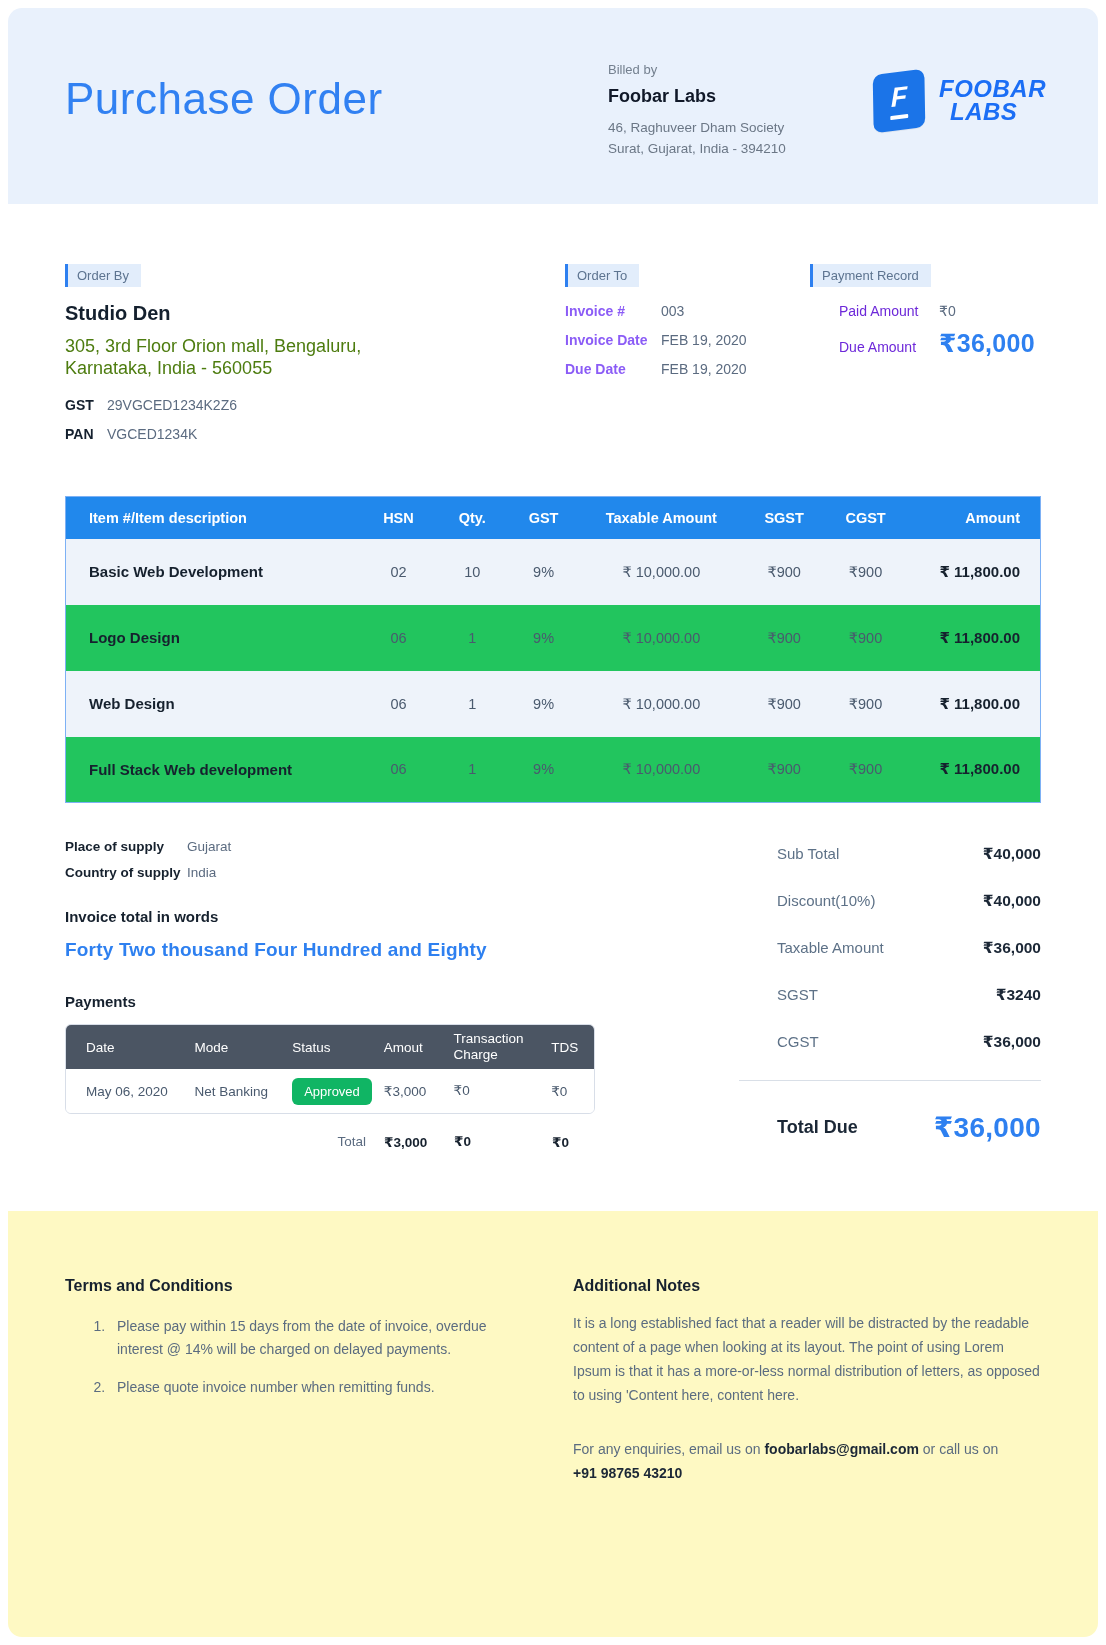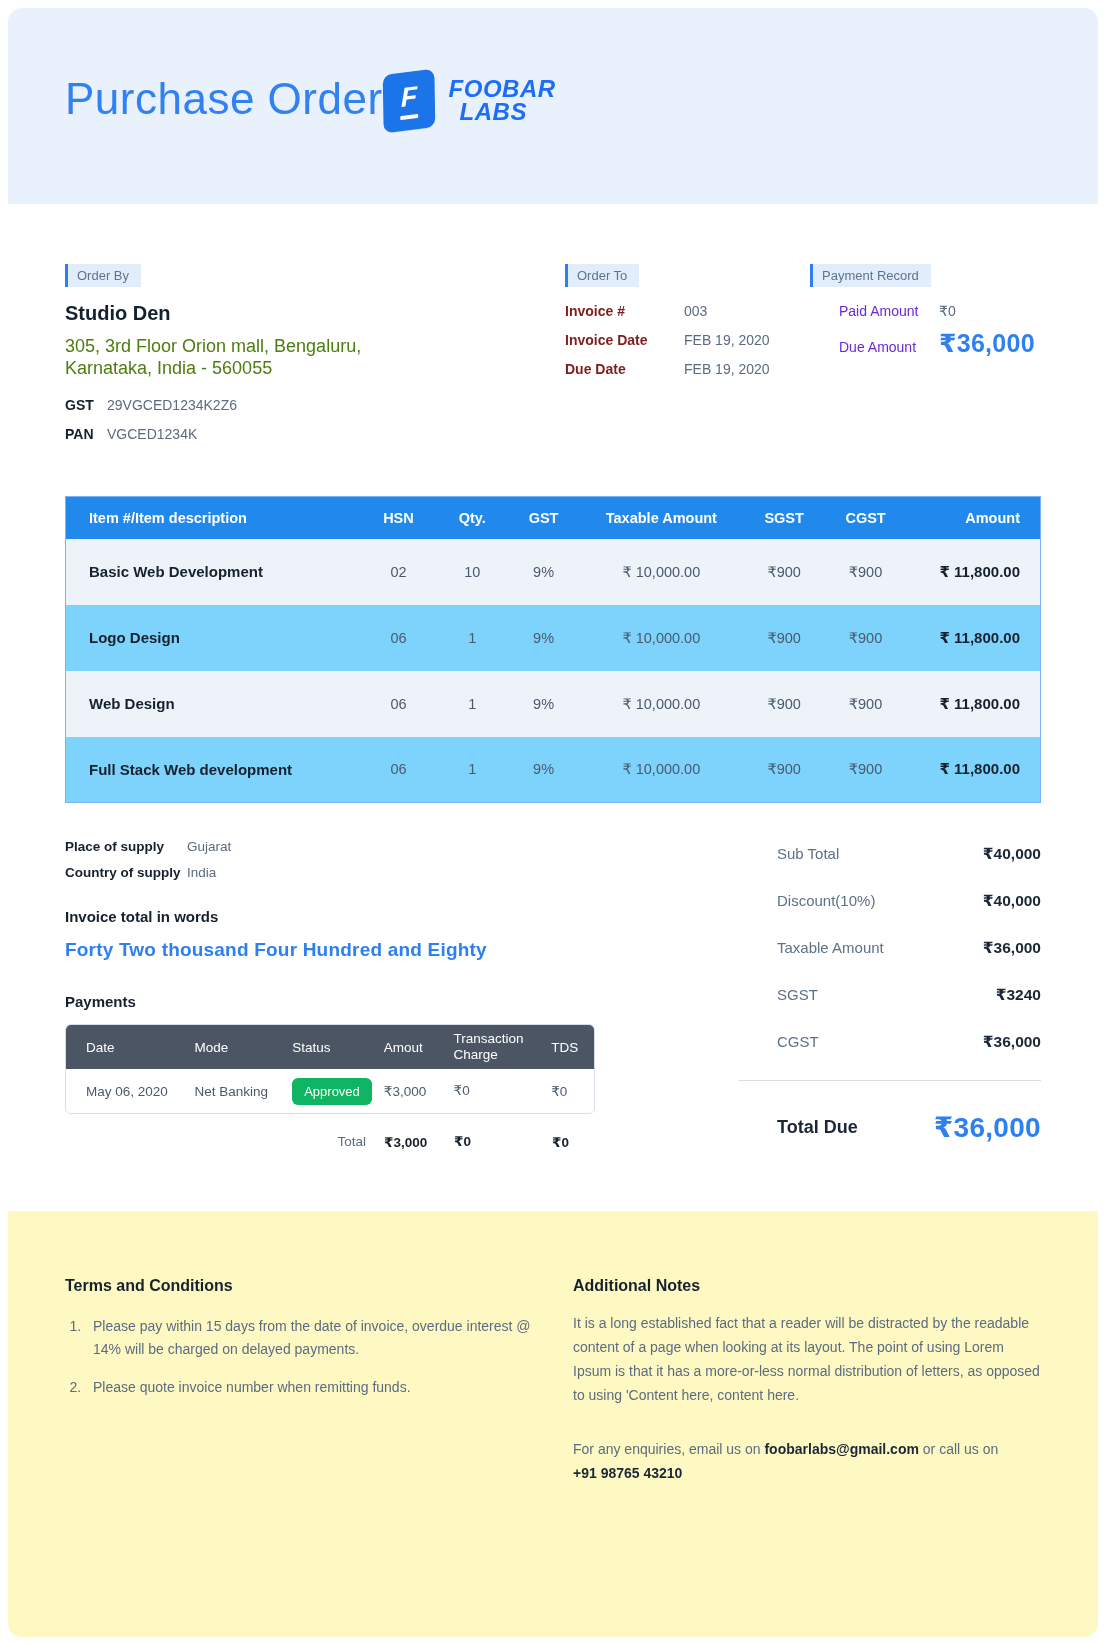--- a/index.html
+++ b/index.html
@@ -50,21 +50,21 @@
   .party-pay { flex: 1; }
 
   .by-name { font-size: 20px; font-weight: 800; color: #14202e; margin: 15px 0 10px; }
   .by-addr { font-size: 18px; color: #4d7c0f; line-height: 22px; }
   .kv-row { display: flex; margin-top: 18px; font-size: 14px; }
   .kv-row .k { font-weight: 700; color: #14202e; width: 42px; }
   .kv-row .v { color: #5b6b80; }
 
   .to-rows { margin-top: 16px; }
   .to-row { display: flex; margin-bottom: 13px; font-size: 14px; }
-  .to-row .k { font-weight: 700; color: #7f1d1d; width: 119px; }
+  .to-row .k { font-weight: 700; color: #8b5cf6; width: 96px; }
   .to-row .v { color: #5b6b80; }
 
   .pay-rows { margin-top: 16px; }
   .pay-row { display: flex; align-items: baseline; margin-bottom: 10px; font-size: 14px; }
   .pay-row .k { font-weight: 400; color: #6d28d9; width: 100px; margin-left: 29px; }
   .pay-row .v { color: #5b6b80; }
   .pay-row .v-due { color: #2e80f0; font-size: 25px; font-weight: 700; letter-spacing: 0.3px; }
 
   
   .items { margin-top: 54px; border: 1px solid #7db1f5; width: 100%; border-collapse: collapse; }
@@ -73,21 +73,21 @@
     height: 42px; padding: 0 6px; text-align: center;
   }
   .items th.c-item { text-align: left; padding-left: 23px; width: 300px; }
   .items th.c-hsn { width: 80px; } .items th.c-qty { width: 70px; } .items th.c-gst { width: 75px; }
   .items th.c-tax { width: 165px; } .items th.c-sgst { width: 85px; } .items th.c-cgst { width: 80px; }
   .items th.c-amt { width: 137px; text-align: right; padding-right: 20px; }
   .items td { height: 66px; font-size: 14.5px; color: #4a5a6e; text-align: center; padding: 0 6px; }
   .items td.c-item { text-align: left; padding-left: 23px; font-weight: 700; color: #16212e; font-size: 15px; }
   .items td.c-amt { text-align: right; padding-right: 20px; font-weight: 700; color: #16212e; font-size: 15px; }
   .items tr.odd td { background: #eef3fa; }
-  .items tr.even td { background: #7dd3fc; }
+  .items tr.even td { background: #22c55e; }
 
   
   .lower { display: flex; margin-top: 36px; }
   .lower-left { width: 560px; }
   .lower-right { width: 302px; margin-left: auto; margin-top: 6px; }
 
   .supply-row { display: flex; font-size: 13.5px; margin-bottom: 11px; }
   .supply-row .k { font-weight: 700; color: #16212e; width: 122px; }
   .supply-row .v { color: #5b6b80; }
 
@@ -120,34 +120,42 @@
   .sum-divider { border-top: 1px solid #d9dfe7; margin: 28px 0 30px; }
   .sum-total { display: flex; justify-content: space-between; align-items: center; padding-left: 38px; }
   .sum-total .k { font-size: 18px; font-weight: 600; color: #1b2736; }
   .sum-total .v { font-size: 28px; font-weight: 800; color: #2e80f0; letter-spacing: 0.3px; }
 
   
   .band-bottom { background: #fef9c3; flex: 1; padding: 66px 57px 60px 57px; display: flex; }
   .terms { width: 470px; }
   .sec-title { font-size: 16px; font-weight: 700; color: #16212e; }
   .terms ol { margin-top: 20px; padding-left: 20px; color: #5b6c80; }
-  .terms li { font-size: 14px; line-height: 23px; margin-bottom: 15px; padding-left: 8px; }
+  .terms li { font-size: 14px; line-height: 23px; margin-bottom: 15px; padding-left: 8px; margin-left: 24px; }
   .notes { flex: 1; margin-left: 38px; }
   .notes-body { font-size: 14px; color: #5b6c80; line-height: 24px; margin-top: 16px; }
   .enquiry { font-size: 14px; color: #5b6c80; line-height: 24px; margin-top: 30px; }
   .enquiry .b { font-weight: 700; color: #1b2736; }
 </style>
 </head>
 <body>
 
 <div class="page">
   <div class="inner">
 
     <div class="band-top">
       <div class="po-title">Purchase Order</div>
+      <div class="billed">
+        <div class="billed-label">Billed by</div>
+        <div class="billed-name">Foobar Labs</div>
+        <div class="billed-addr">
+          <div>46, Raghuveer Dham Society</div>
+          <div>Surat, Gujarat, India - 394210</div>
+        </div>
+      </div>
       <div class="logo">
         <div class="logo-badge">
           <span class="logo-f">F</span>
           <span class="logo-bar"></span>
         </div>
         <div class="logo-text">
           <div class="l1">FOOBAR</div>
           <div class="l2">LABS</div>
         </div>
       </div>

